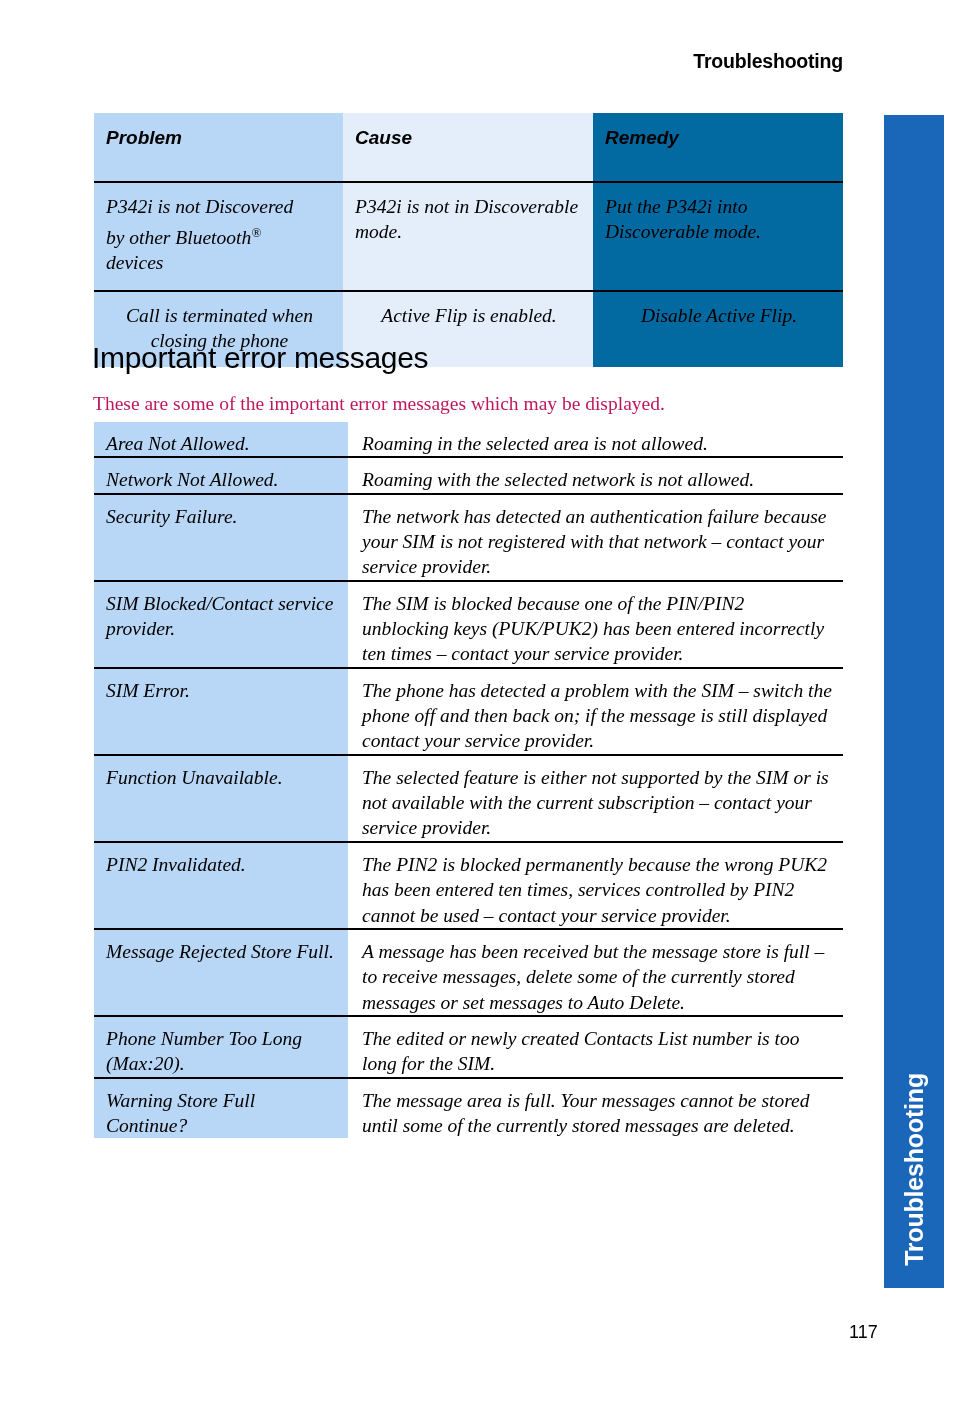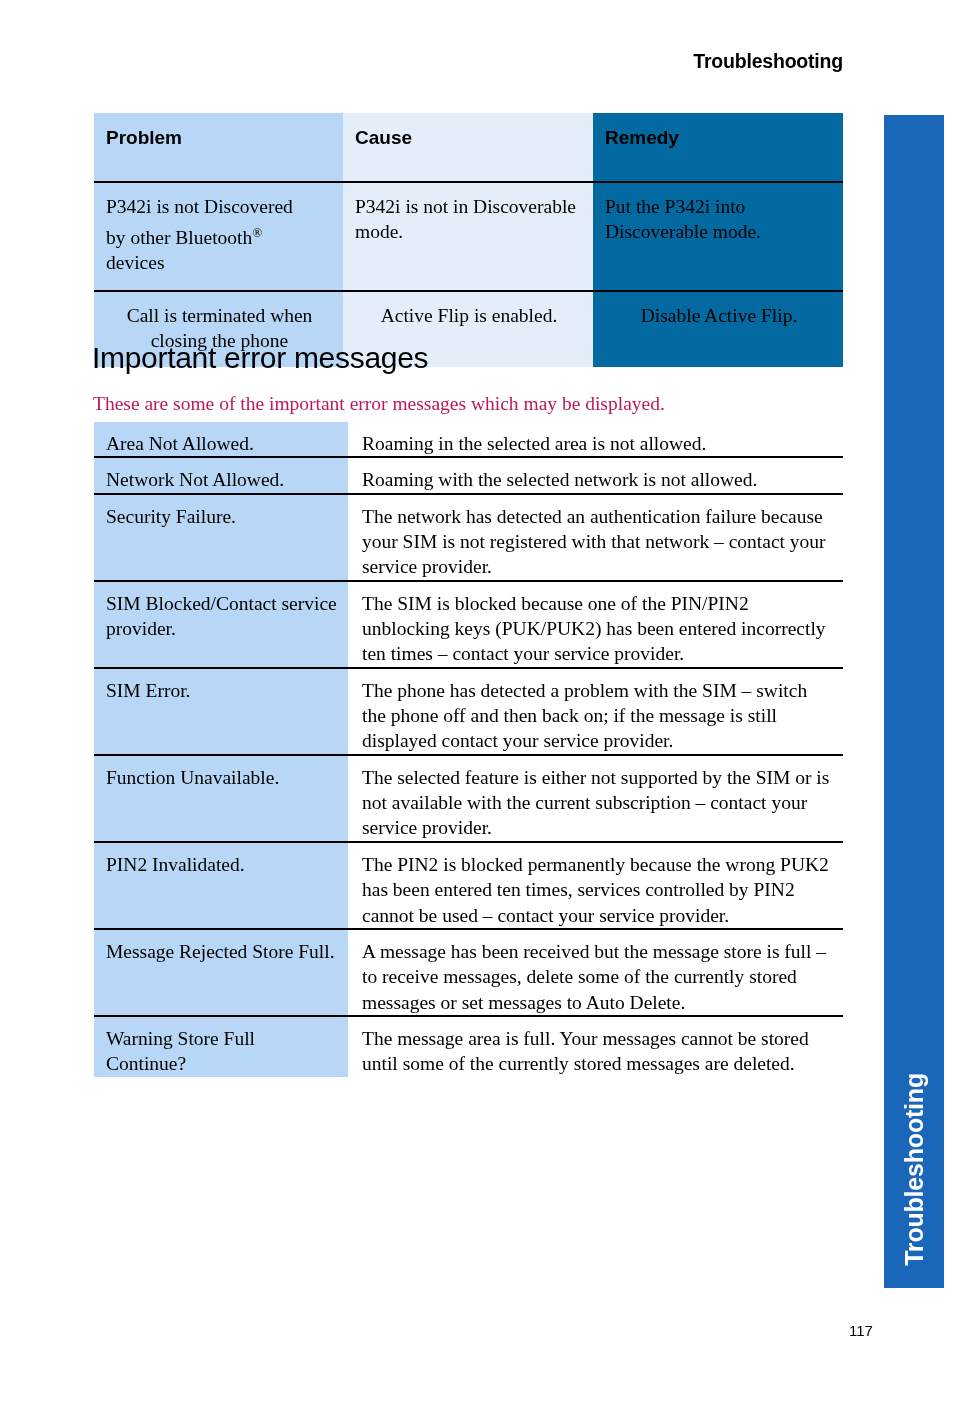--- a/index.html
+++ b/index.html
@@ -53,38 +53,39 @@
     letter-spacing: -0.2px;
     white-space: nowrap;
   }
 
   
   .page-number {
     position: absolute;
     left: 849px;
     top: 1322px;
     font-family: "Liberation Sans", sans-serif;
-    font-size: 15px;
+    font-size: 18px;
     font-weight: normal;
     color: #000;
   }
 
   
   .doc-table {
     position: absolute;
     border-collapse: collapse;
     table-layout: fixed;
   }
   .doc-table td, .doc-table th {
     vertical-align: top;
     padding: 8px 10px 10px 12px;
     font-size: 19.5px;
     line-height: 1.30;
     text-align: left;
     font-weight: normal;
+    font-style: italic;
   }
 
   
   #table-problems {
     left: 94px;
     top: 113px;
     width: 749px;
   }
   #table-problems col.c1 { width: 249px; }
   #table-problems col.c2 { width: 250px; }
@@ -227,20 +228,24 @@
       </tr>
       <tr>
         <td class="msg">PIN2 Invalidated.</td>
         <td class="desc">The PIN2 is blocked permanently because the wrong PUK2 has been entered ten times, services controlled by PIN2 cannot be used – contact your service provider.</td>
       </tr>
       <tr>
         <td class="msg">Message Rejected Store Full.</td>
         <td class="desc">A message has been received but the message store is full – to receive messages, delete some of the currently stored messages or set messages to Auto Delete.</td>
       </tr>
       <tr>
+        <td class="msg">Phone Number Too Long (Max:20).</td>
+        <td class="desc">The edited or newly created Contacts List number is too long for the SIM.</td>
+      </tr>
+      <tr>
         <td class="msg">Warning Store Full Continue?</td>
         <td class="desc">The message area is full. Your messages cannot be stored until some of the currently stored messages are deleted.</td>
       </tr>
     </tbody>
 </table>
 
 <div class="thumb-tab">
   <div class="thumb-tab-label">Troubleshooting</div>
 </div>
 

